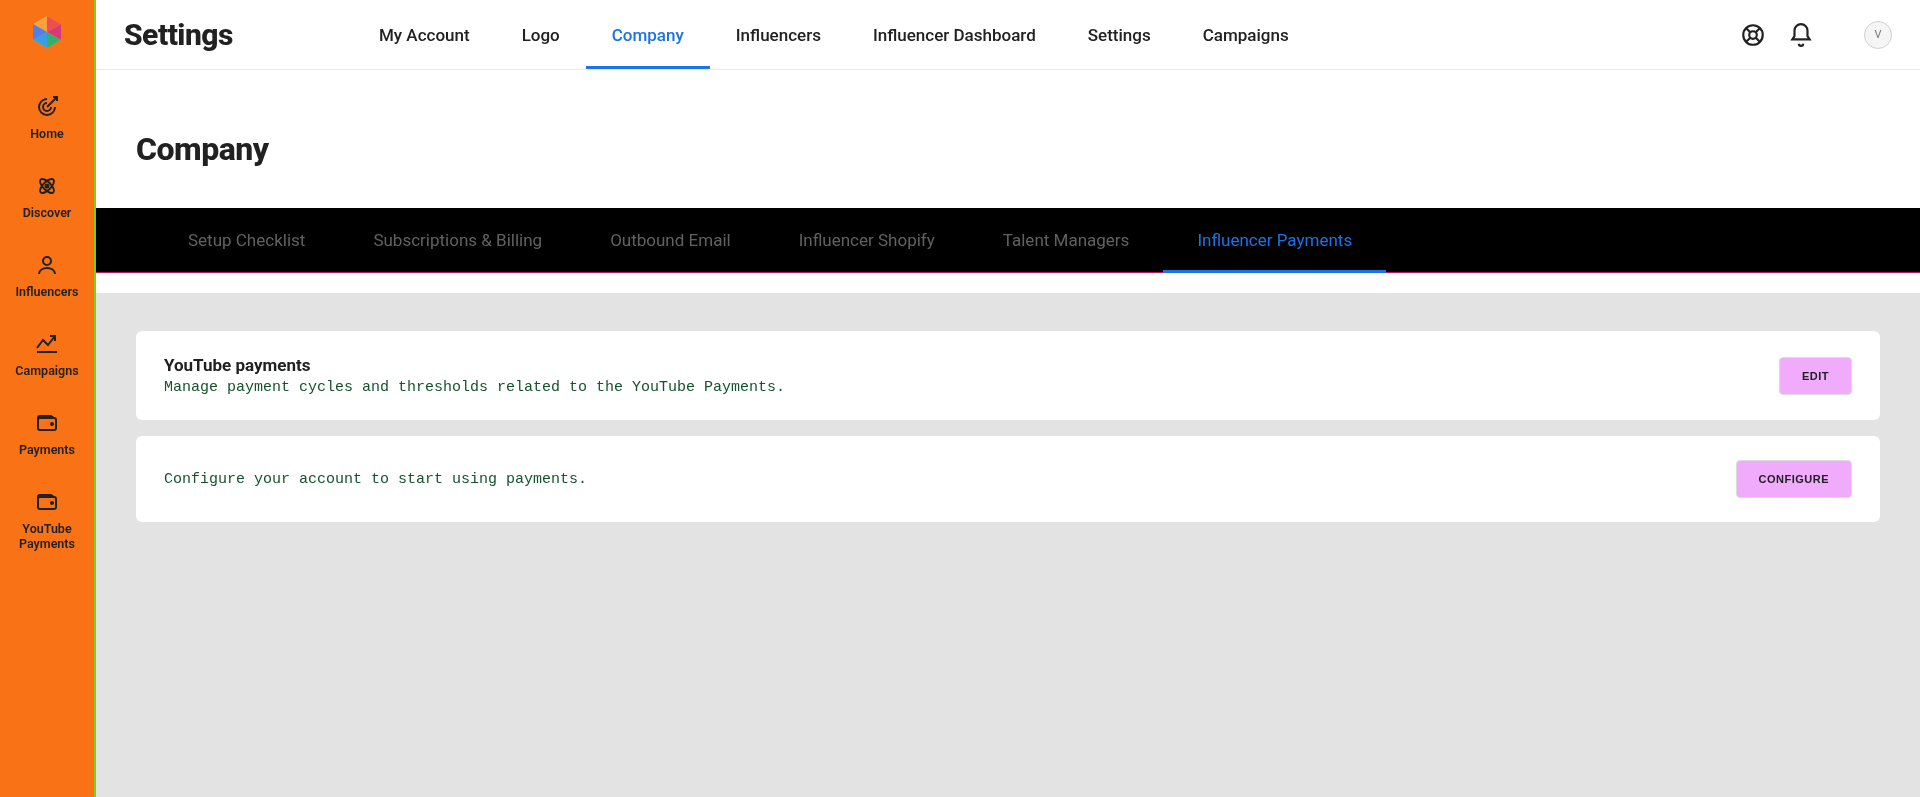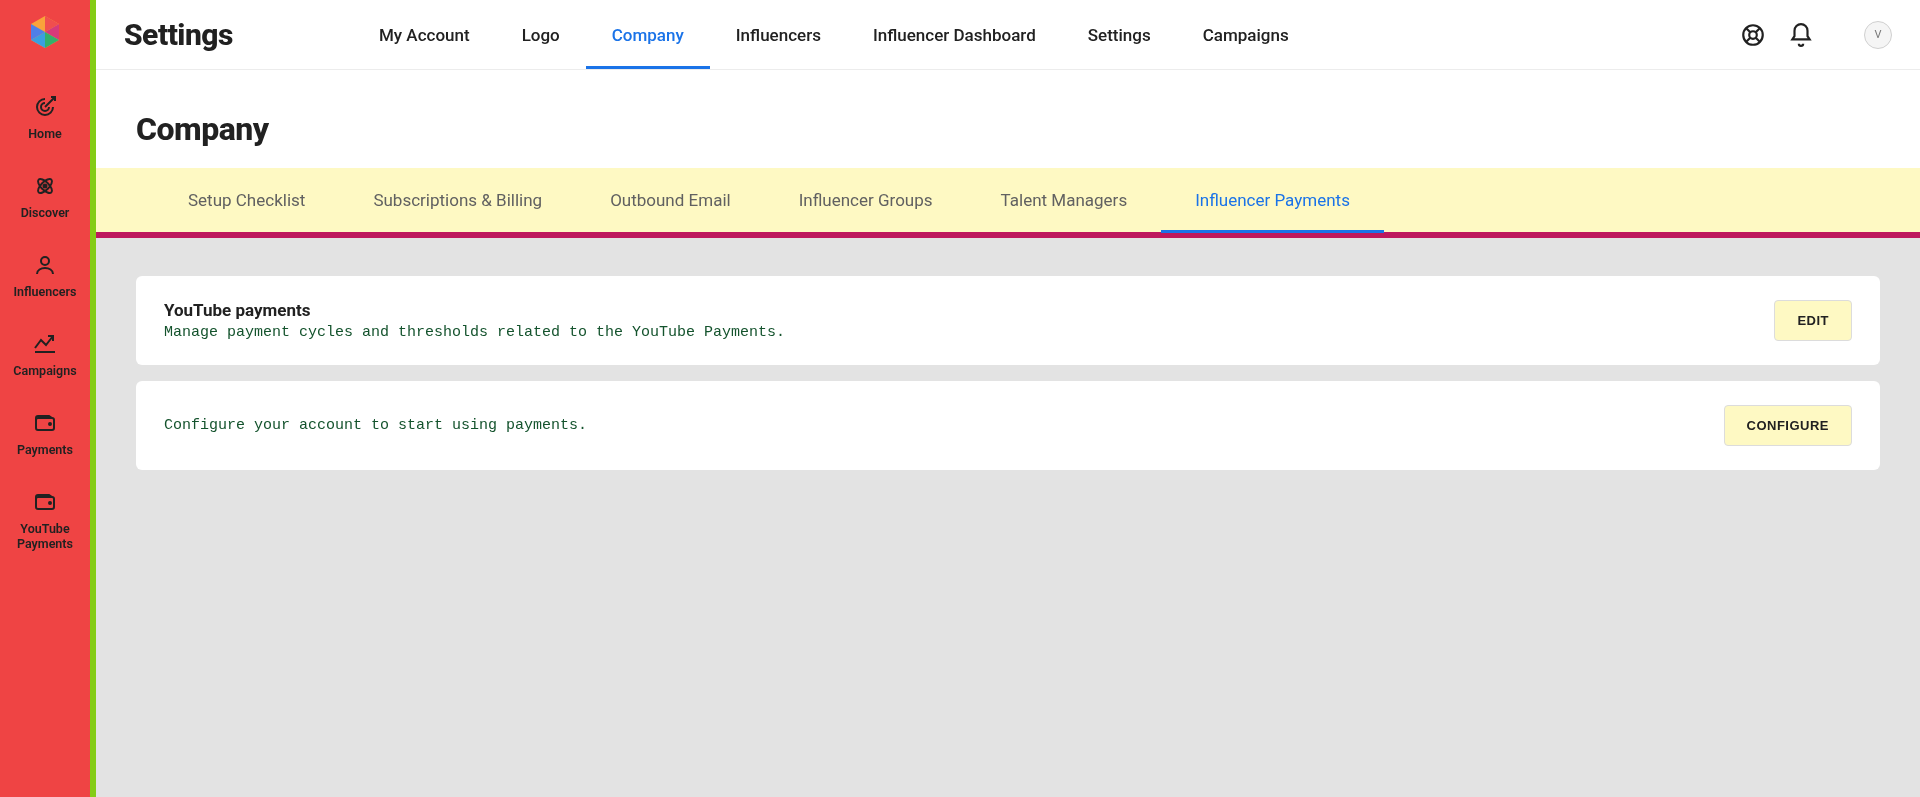--- a/index.html
+++ b/index.html
@@ -18,22 +18,22 @@
     }
     .app {
       display: flex;
       width: 100%;
       height: 100%;
     }
     
     .sidebar {
       width: 96px;
       flex-shrink: 0;
-      background: #ef4444;
-      border-right: 6px solid #84cc16;
+      background: #f97316;
+      border-right: 2px solid #84cc16;
       display: flex;
       flex-direction: column;
       align-items: center;
       padding-top: 14px;
     }
     .logo {
       width: 36px;
       height: 36px;
       margin-bottom: 30px;
     }
@@ -62,20 +62,21 @@
       color: #212121;
       line-height: 1.2;
       padding: 0 4px;
     }
     
     .main {
       flex: 1;
       display: flex;
       flex-direction: column;
       min-width: 0;
+      gap: 20px;
     }
     
     .topbar {
       height: 70px;
       border-bottom: 1px solid #ececec;
       display: flex;
       align-items: stretch;
       padding: 0 28px 0 28px;
     }
     .page-title {
@@ -149,22 +150,22 @@
     }
     .subheader-title {
       font-size: 32px;
       font-weight: 800;
       letter-spacing: -0.5px;
     }
     
     .section-tabs {
       display: flex;
       padding: 0 40px;
-      border-bottom: 6px solid #be185d;
-      background: #fef9c3;
+      border-bottom: 1px solid #be185d;
+      background: #000000;
       align-items: center;
     }
     .tab-spacer { width: 18px; }
     .section-tab {
       padding: 22px 34px;
       font-size: 17px;
       color: #616161;
       cursor: pointer;
       position: relative;
     }
@@ -206,25 +207,25 @@
       font-size: 17px;
       font-weight: 700;
       color: #212121;
     }
     .card-desc {
       font-size: 15px;
       color: #14532d;
       font-family: Liberation Mono, monospace;
     }
     .btn {
-      background: #fef9c3;
+      background: #f0abfc;
       border: 1px solid #dcdcdc;
       border-radius: 4px;
       padding: 12px 22px;
-      font-size: 13px;
+      font-size: 11px;
       font-weight: 700;
       letter-spacing: 0.5px;
       color: #212121;
       cursor: pointer;
     }
   </style>
 </head>
 <body>
 
 <div class="app">
@@ -346,21 +347,21 @@
 
     <div class="subheader">
       <div class="subheader-title">Company</div>
     </div>
 
     <div class="section-tabs">
       <div class="tab-spacer"></div>
       <div class="section-tab">Setup Checklist</div>
       <div class="section-tab">Subscriptions &amp; Billing</div>
       <div class="section-tab">Outbound Email</div>
-      <div class="section-tab">Influencer Groups</div>
+      <div class="section-tab">Influencer Shopify</div>
       <div class="section-tab">Talent Managers</div>
       <div class="section-tab active">Influencer Payments</div>
     </div>
 
     <div class="content">
       <div class="card">
         <div class="card-info">
           <div class="card-title">YouTube payments</div>
           <div class="card-desc">Manage payment cycles and thresholds related to the YouTube Payments.</div>
         </div>

